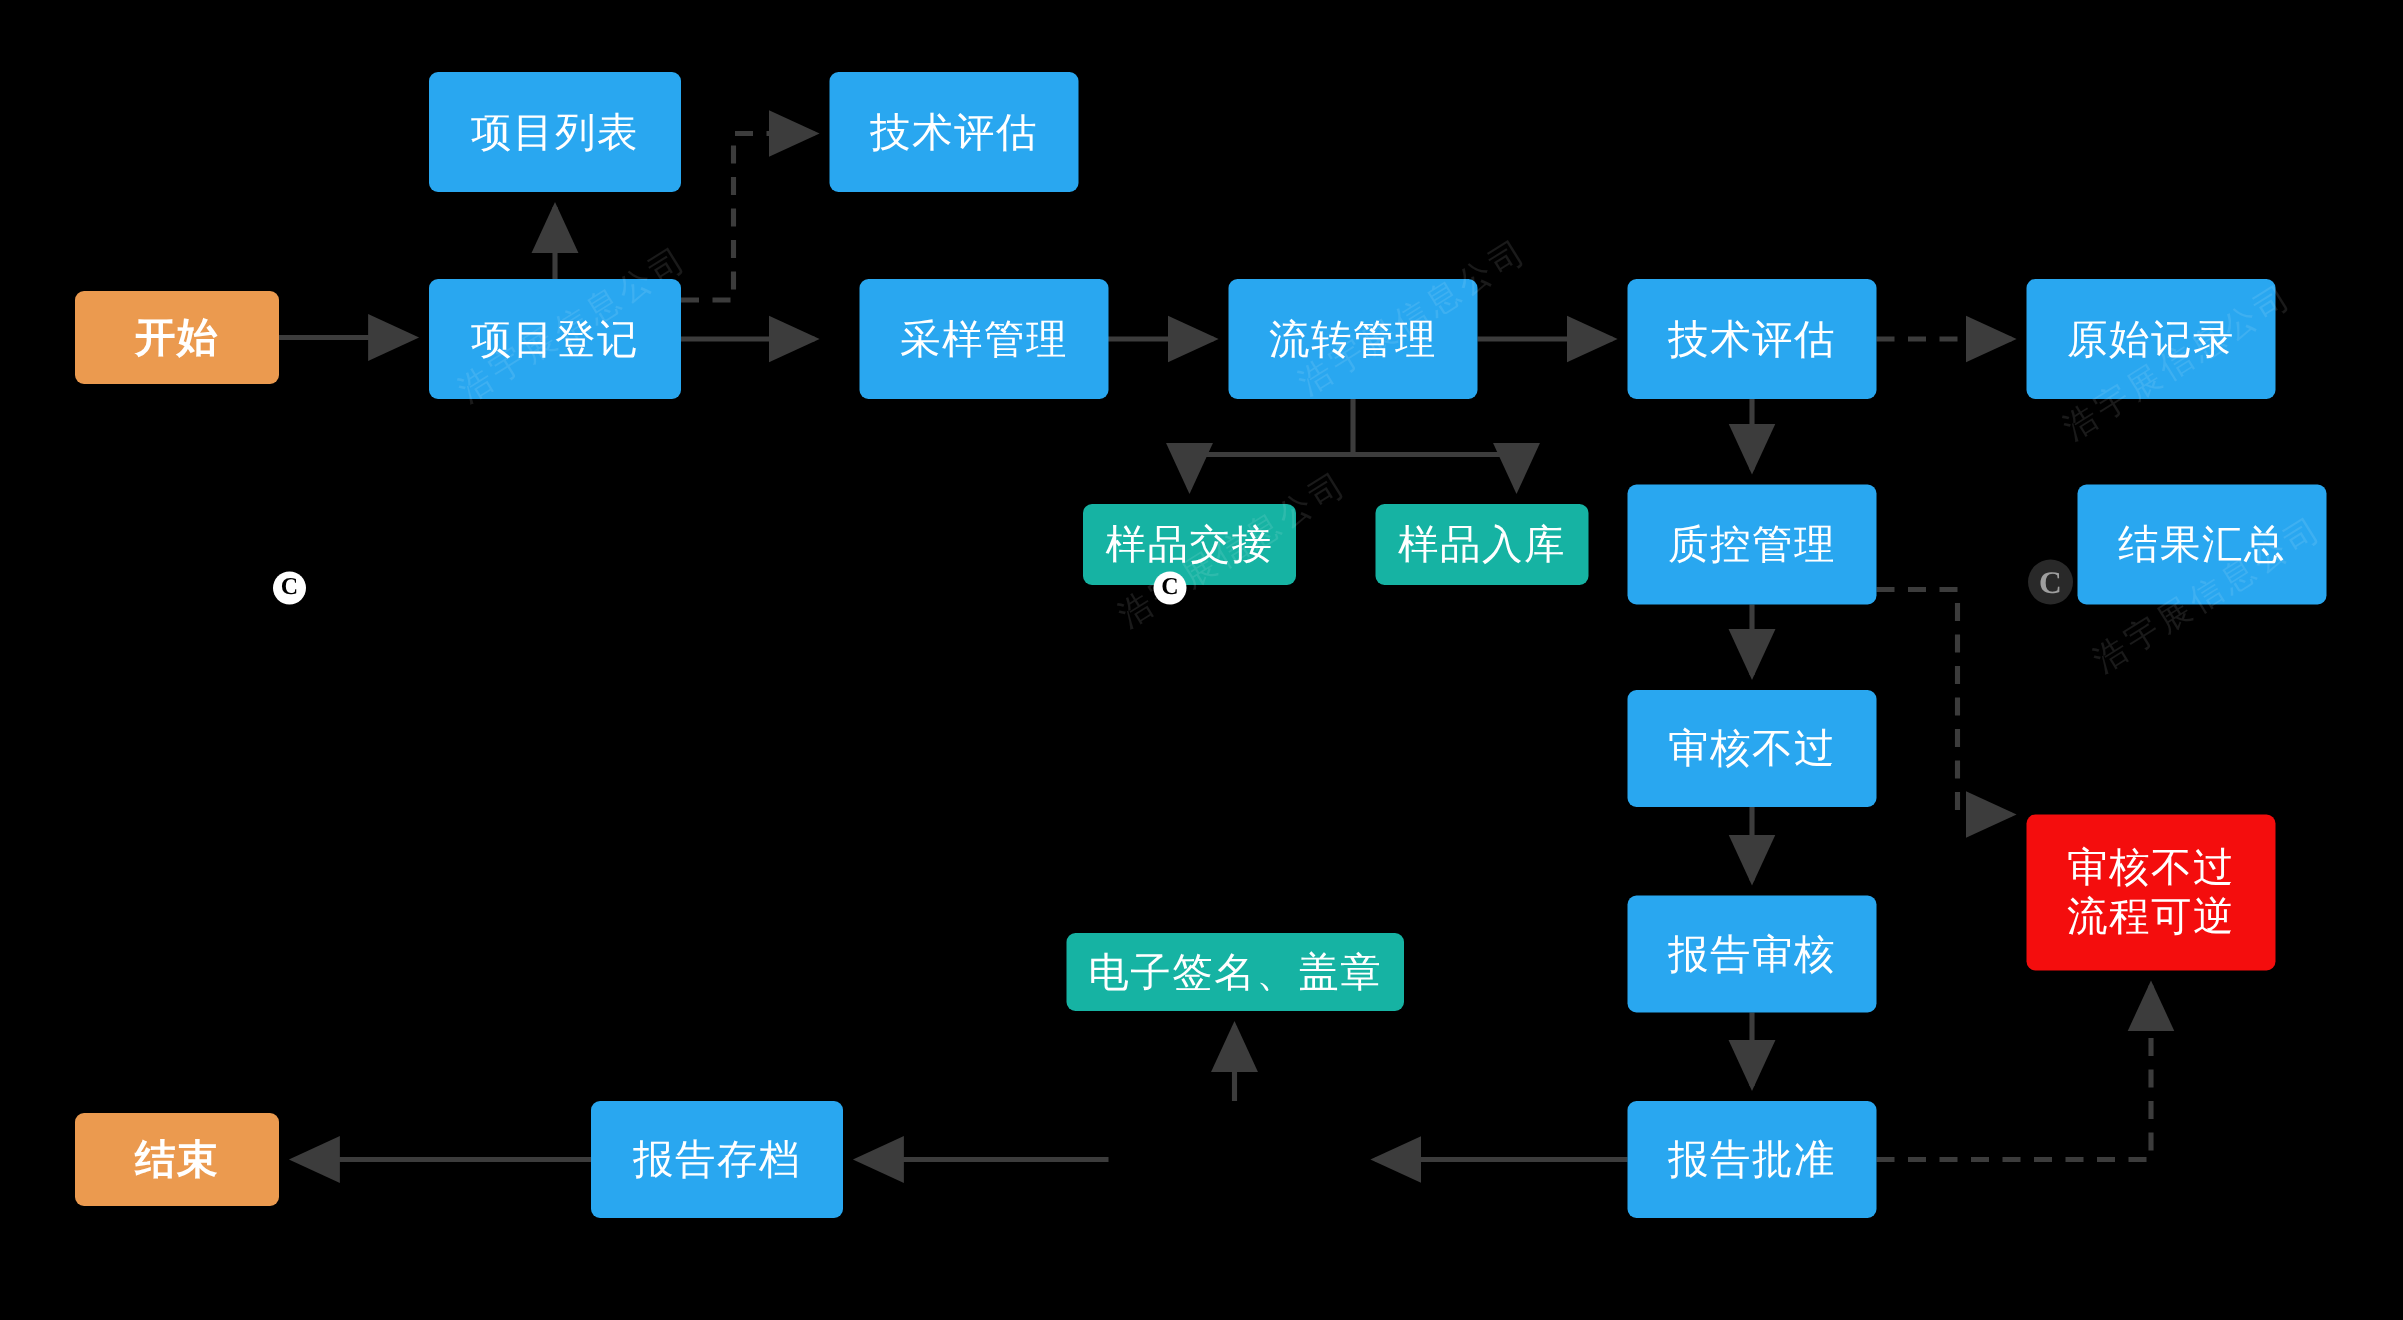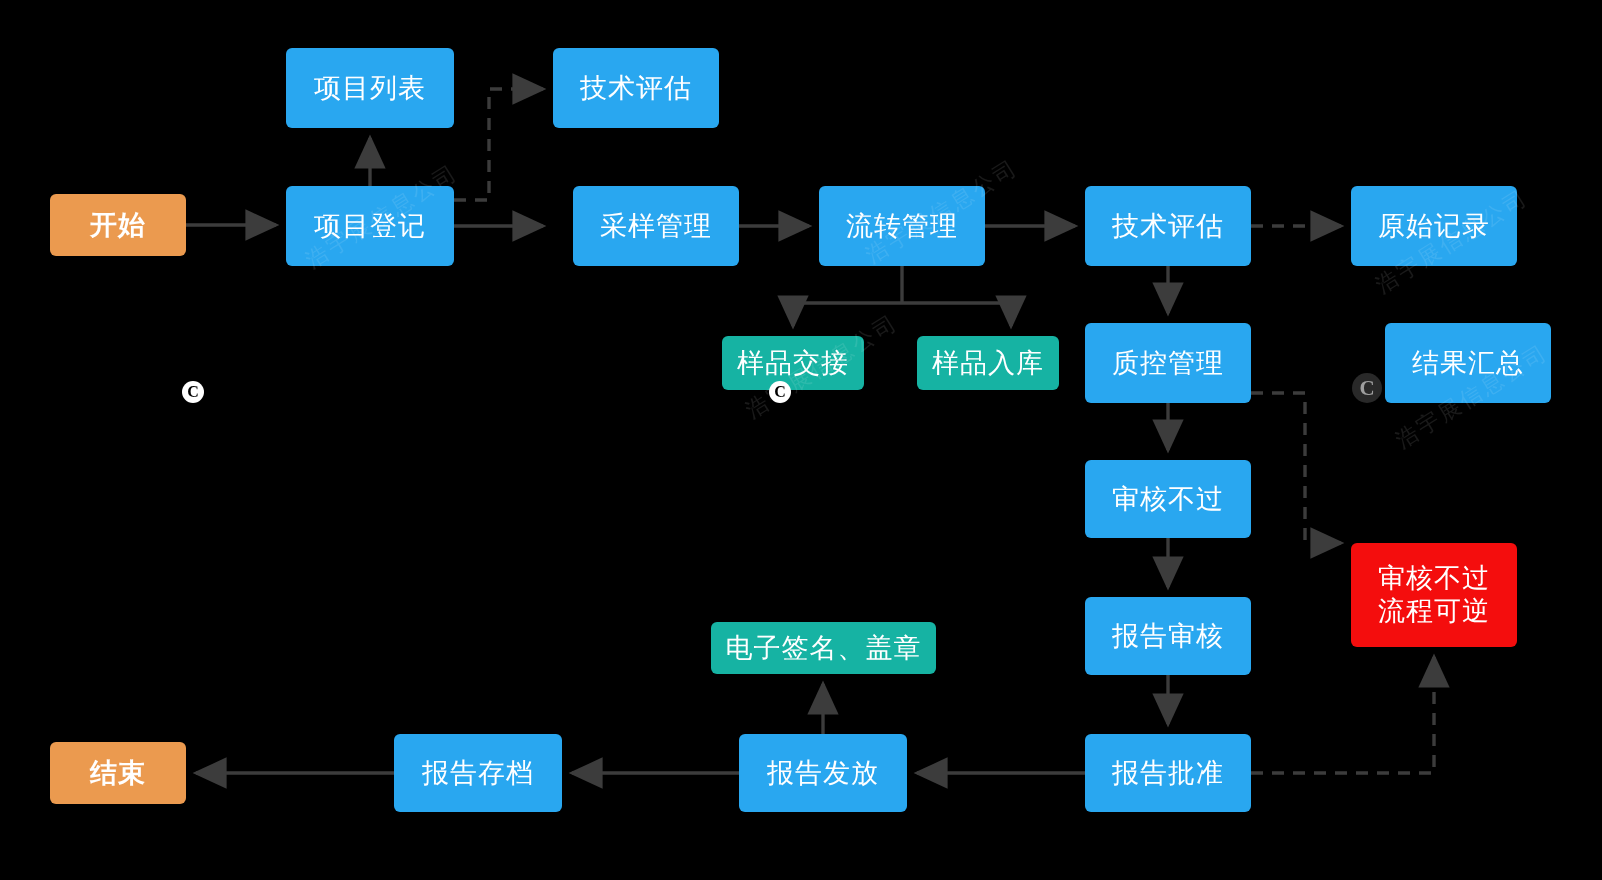--- a/index.html
+++ b/index.html
@@ -214,23 +214,20 @@
 
   <div class="node red" style="left:1351px;top:543px;width:166px;height:104px;">
     <span class="node-label">审核不过
 流程可逆</span>
   </div>
 
   <div class="node teal" style="left:711px;top:622px;width:225px;height:52px;">
     <span class="node-label">电子签名、盖章</span>
   </div>
 
-  <div class="node blue" style="left:739px;top:734px;width:168px;height:78px;">
-    <span class="node-label">报告发放</span>
-  </div>
 
   <div class="node blue" style="left:394px;top:734px;width:168px;height:78px;">
     <span class="node-label">报告存档</span>
   </div>
 
   <div class="node orange" style="left:50px;top:742px;width:136px;height:62px;">
     <span class="node-label">结束</span>
   </div>
 
   <div id="watermarks">

